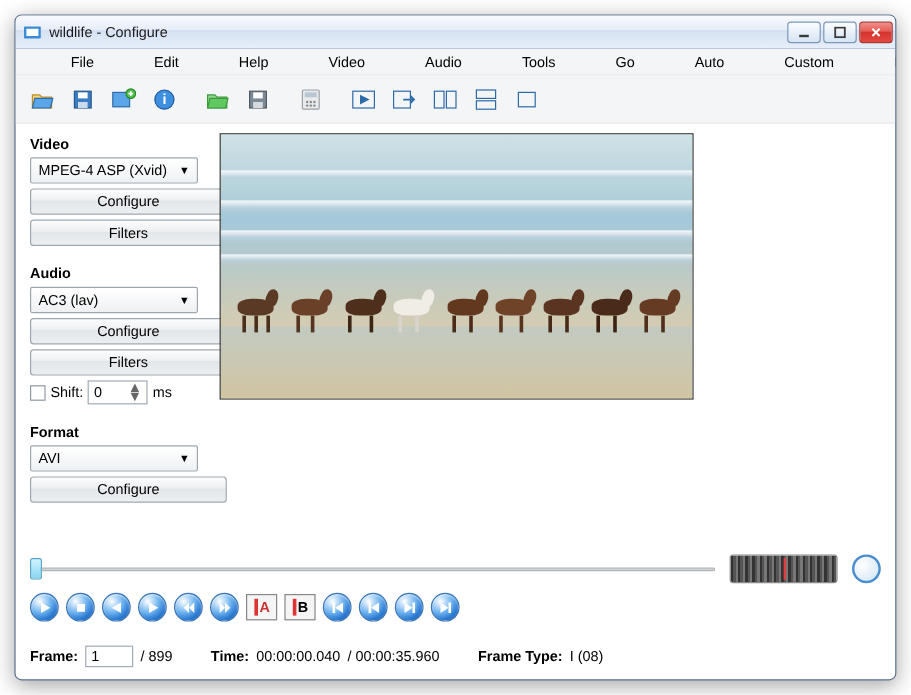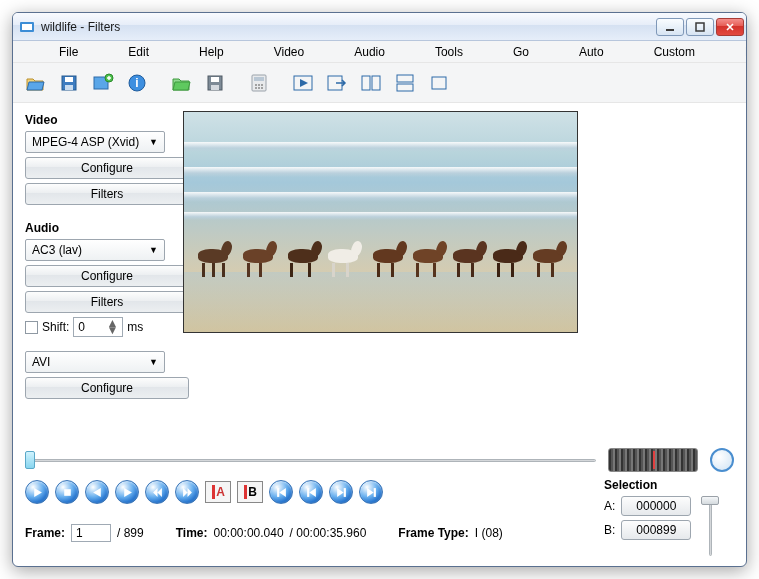--- a/index.html
+++ b/index.html
@@ -65,21 +65,21 @@
 </head>
 <body>
 
 <div class="window">
 
   <div class="titlebar">
     <svg class="app-icon" viewBox="0 0 16 16">
         <rect x="1" y="3" width="14" height="10" rx="1" fill="#3c8dd6"></rect>
         <rect x="3" y="5" width="10" height="6" fill="#fff"></rect>
       </svg>
-    <span class="title">wildlife - Filters</span>
+    <span class="title">wildlife - Configure</span>
     <div class="win-btns">
       <div class="win-btn">
           <svg viewBox="0 0 10 10">
             <rect x="1" y="7" width="8" height="2" fill="#3a3a3a"></rect>
           </svg>
         </div>
       <div class="win-btn">
           <svg viewBox="0 0 10 10">
             <rect x="1" y="1" width="8" height="8" fill="none" stroke="#3a3a3a" stroke-width="1.5"></rect>
           </svg>
@@ -225,20 +225,21 @@
             <span>0</span>
             <span class="arrows">
               <span>▲</span>
               <span>▼</span>
             </span>
           </div>
         <span>ms</span>
       </div>
 
       <div style="height:6px"></div>
+      <div class="section-label">Format</div>
       <div class="combo">
           <span>AVI</span>
           <span class="chev">▼</span>
         </div>
       <div class="btn">
           <span>Configure</span>
         </div>
 
     </div>
 
@@ -396,39 +397,16 @@
           <span style="width:20px"></span>
           <span class="lbl">Time:</span>
           <span>00:00:00.040</span>
           <span>/ 00:00:35.960</span>
           <span style="width:20px"></span>
           <span class="lbl">Frame Type:</span>
           <span>I (08)</span>
         </div>
       </div>
 
-      <div class="right-col">
-        <div class="sel-title">Selection</div>
-        <div style="display:flex;gap:8px">
-          <div>
-            <div class="sel-row">
-                <span>A:</span>
-                <div class="sel-btn">
-                  <span>000000</span>
-                </div>
-              </div>
-            <div class="sel-row">
-                <span>B:</span>
-                <div class="sel-btn">
-                  <span>000899</span>
-                </div>
-              </div>
-          </div>
-          <div class="vslider">
-              <div class="vtrack"></div>
-              <div class="vthumb"></div>
-            </div>
-        </div>
-      </div>
     </div>
   </div>
 
 </div>
 
 </body></html>

